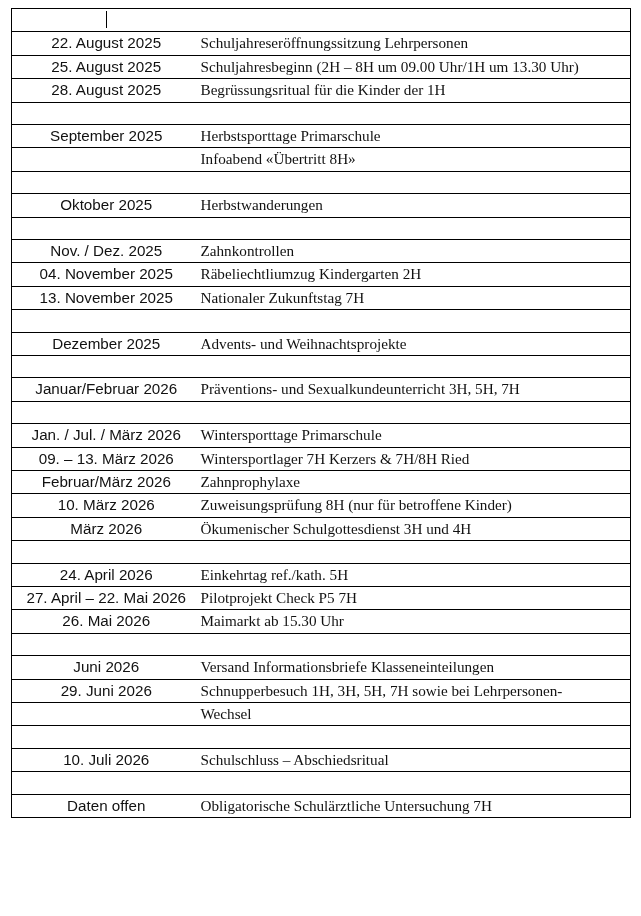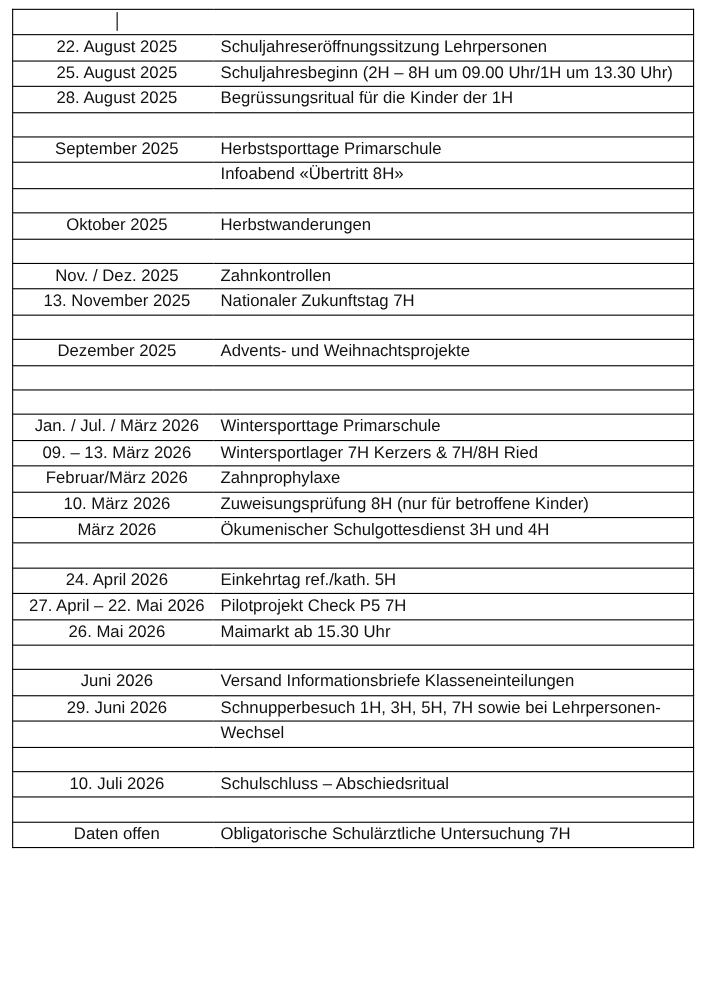--- a/index.html
+++ b/index.html
@@ -4,21 +4,21 @@
 <style>
   html, body { margin: 0; padding: 0; background: #ffffff; }
   body { width: 641px; height: 916px; position: relative; overflow: hidden;
          font-family: "Liberation Sans", sans-serif; color: #111; }
   .doc-table { position: absolute; left: 11px; top: 8px; width: 620px;
                border-collapse: collapse; table-layout: fixed; }
   .doc-table td { border-top: 1.3px solid #000; border-bottom: 1.3px solid #000;
                   padding: 1px 0 1px 7px; font-size: 15.2px; line-height: 20.4px;
                   vertical-align: top; text-align: left; }
   .doc-table tr td:first-child { border-left: 1.3px solid #000; text-align: center; }
-  .doc-table tr td:last-child { border-right: 1.3px solid #000; padding-right: 6px; }
+  .doc-table tr td:last-child { border-right: 1.3px solid #000; padding-right: 6px; font-family: Liberation Serif, serif; }
   .col-date { width: 182px; }
   .justify { text-align: justify !important; }
   .cursor { display: inline-block; width: 1px; height: 17px; background: #000;
             vertical-align: top; margin-top: 1px; }
   td.empty { height: 19.4px; }
 </style>
 </head>
 <body>
 
 <table class="doc-table">
@@ -65,34 +65,42 @@
       </tr>
       <tr>
         <td class="empty"></td>
         <td class="empty"></td>
       </tr>
       <tr>
         <td>Nov. / Dez. 2025</td>
         <td>Zahnkontrollen</td>
       </tr>
       <tr>
+        <td>04. November 2025</td>
+        <td>Räbeliechtliumzug Kindergarten 2H</td>
+      </tr>
+      <tr>
         <td>13. November 2025</td>
         <td>Nationaler Zukunftstag 7H</td>
       </tr>
       <tr>
         <td class="empty"></td>
         <td class="empty"></td>
       </tr>
       <tr>
         <td>Dezember 2025</td>
         <td>Advents- und Weihnachtsprojekte</td>
       </tr>
       <tr>
         <td class="empty"></td>
         <td class="empty"></td>
+      </tr>
+      <tr>
+        <td>Januar/Februar 2026</td>
+        <td>Präventions- und Sexualkundeunterricht 3H, 5H, 7H</td>
       </tr>
       <tr>
         <td class="empty"></td>
         <td class="empty"></td>
       </tr>
       <tr>
         <td>Jan. / Jul. / März 2026</td>
         <td>Wintersporttage Primarschule</td>
       </tr>
       <tr>

